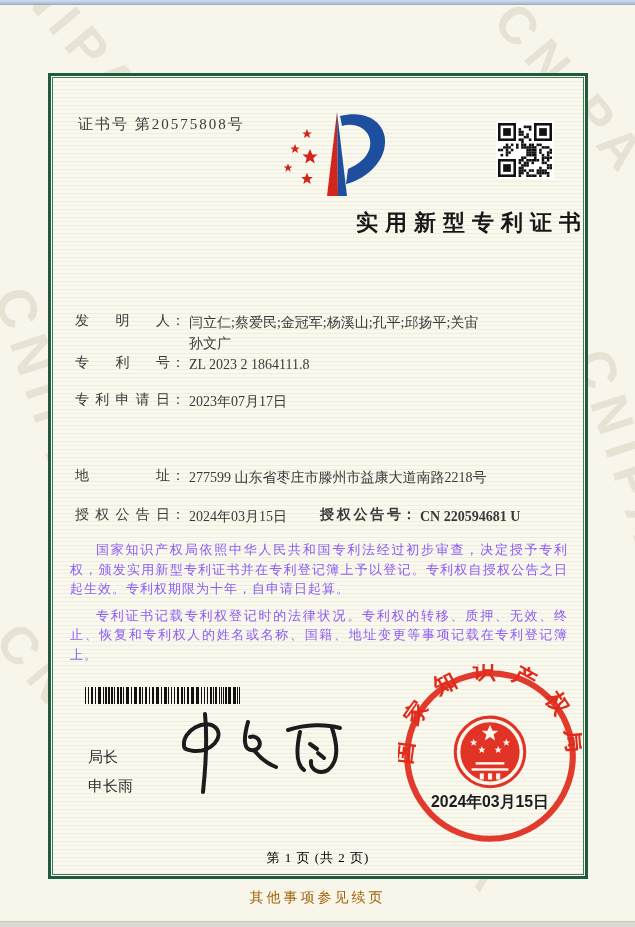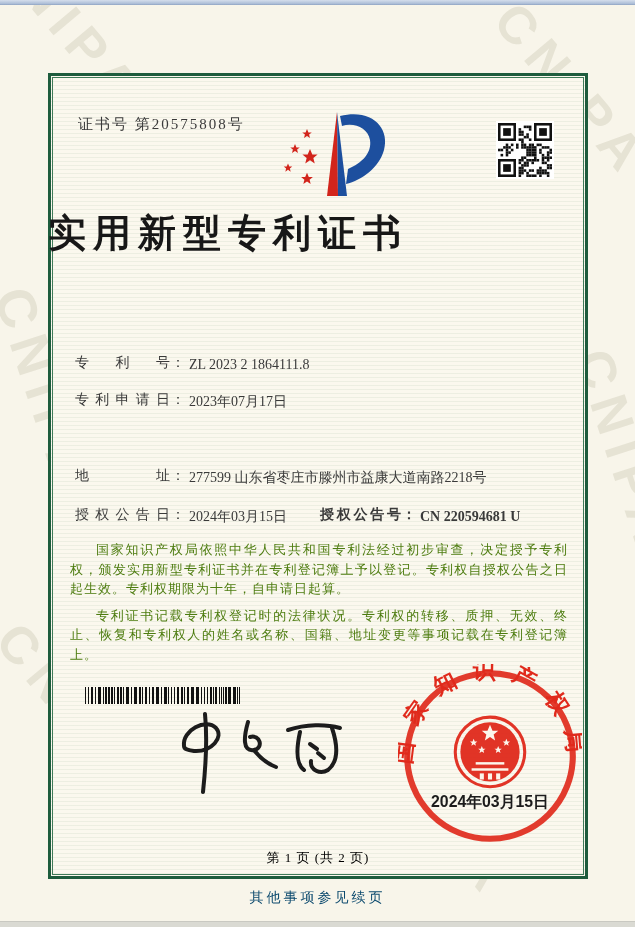--- a/index.html
+++ b/index.html
@@ -41,58 +41,58 @@
     position:absolute; inset:1px; border:1px solid #3f7a58;
   }
   .content { position:absolute; inset:0; z-index:3; }
 
   .cert-no { position:absolute; left:78px; top:115px; font-size:15px; letter-spacing:2px; color:#3a3a3a; }
 
   .logo { position:absolute; left:276px; top:106px; width:118px; height:96px; }
   .qr   { position:absolute; left:496px; top:121px; width:58px; height:58px; background:#fff; padding:2px; }
 
   .title {
-    position:absolute; left:48px; top:208px; width:540px; text-align:left;
-    font-size:38px; font-weight:bold; letter-spacing:7px; color:#171717;
+    position:absolute; left:48px; top:208px; width:540px; text-align:right;
+    font-size:22px; font-weight:bold; letter-spacing:7px; color:#171717;
   }
 
   .row { position:absolute; left:75px; width:500px; font-size:14px; color:#3a3a3a; }
   .flabel {
     display:inline-block; width:96px; text-align:justify; text-align-last:justify;
     vertical-align:top; letter-spacing:1px;
   }
   .colon { display:inline-block; vertical-align:top; margin-right:4px; }
   .fvalue { display:inline-block; vertical-align:top; max-width:382px; white-space:pre-line; line-height:21px; }
   .grp2 { position:absolute; left:245px; top:0;font-weight:bold; }
   .grp2 .flabel { width:82px; }
 
   .paras {
     position:absolute; left:70px; top:540px; width:498px;
-    font-size:13px; line-height:19.5px; text-align:justify; color:#4d7c0f;
+    font-size:13px; line-height:19.5px; text-align:justify; color:#8b5cf6;
   }
   .paras p { text-indent:2em; margin-bottom:7px; letter-spacing:1px; }
 
   .barcode { position:absolute; left:85px; top:687px; width:158px; height:17px; }
 
   .sig-labels {
     position:absolute; left:88px; top:742px;
     font-family:"Liberation Sans","DejaVu Sans",sans-serif;
     font-size:15px; color:#2b2b2b; line-height:29px;
   }
   .signature { position:absolute; left:160px; top:706px; width:190px; height:95px; }
 
   .seal { position:absolute; left:398px; top:664px; width:184px; height:184px; }
 
   .page-indicator {
     position:absolute; left:48px; top:849px; width:540px; text-align:center;
     font-size:13px; color:#000000; letter-spacing:1px;
   }
   .continuation {
     position:absolute; left:0; top:889px; width:635px; text-align:center;
-    font-size:14px; color:#0c4a6e; letter-spacing:3px;
+    font-size:14px; color:#a16207; letter-spacing:3px;
   }
 </style>
 </head>
 <body>
 
 <div class="screen">
 
   <div class="top-bar"></div>
 
   <div class="wm-layer">
@@ -262,20 +262,24 @@
         <rect x="12" y="20" width="1" height="1" fill="#111"></rect>
         <rect x="13" y="20" width="1" height="1" fill="#111"></rect>
         <rect x="14" y="20" width="1" height="1" fill="#111"></rect>
         <rect x="16" y="20" width="1" height="1" fill="#111"></rect>
         <rect x="19" y="20" width="1" height="1" fill="#111"></rect>
       </svg>
 
     <div class="title">实用新型专利证书</div>
 
 
+    <div class="row" style="top:312px;">
+      <span class="flabel">发明人</span><span class="colon">：</span><span class="fvalue">闫立仁;蔡爱民;金冠军;杨溪山;孔平;邱扬平;关宙
+孙文广</span>
+    </div>
 
     <div class="row" style="top:354px;">
       <span class="flabel">专利号</span><span class="colon">：</span><span class="fvalue">ZL 2023 2 1864111.8</span>
     </div>
 
     <div class="row" style="top:391px;">
       <span class="flabel">专利申请日</span><span class="colon">：</span><span class="fvalue">2023年07月17日</span>
     </div>
 
 
@@ -338,20 +342,24 @@
         <rect x="134" y="0" width="1" height="17" fill="#111"></rect>
         <rect x="136" y="0" width="1" height="17" fill="#111"></rect>
         <rect x="138" y="0" width="1" height="17" fill="#111"></rect>
         <rect x="140" y="0" width="2" height="17" fill="#111"></rect>
         <rect x="143" y="0" width="3" height="17" fill="#111"></rect>
         <rect x="148" y="0" width="3" height="17" fill="#111"></rect>
         <rect x="152" y="0" width="1" height="17" fill="#111"></rect>
         <rect x="154" y="0" width="1" height="17" fill="#111"></rect>
       </svg>
 
+    <div class="sig-labels">
+      <div>局长</div>
+      <div>申长雨</div>
+    </div>
 
     <svg class="signature" viewBox="0 0 190 95" aria-hidden="true">
       <g fill="none" stroke="#1c1c1c" stroke-width="4" stroke-linecap="round" stroke-linejoin="round">
         <path d="M24,40 C22,24 46,12 56,22 C64,31 52,46 34,45 C27,44 24,43 24,40"></path>
         <path d="M45,8 C47,28 46,58 43,86"></path>
         <path d="M88,16 C84,30 82,46 94,44 C104,42 100,28 90,31"></path>
         <path d="M94,44 C100,52 108,58 116,61"></path>
         <path d="M128,24 C146,18 166,18 180,22"></path>
         <path d="M140,26 C136,44 136,58 144,64"></path>
         <path d="M172,22 C178,40 178,56 168,64 C160,69 150,64 151,55"></path>

